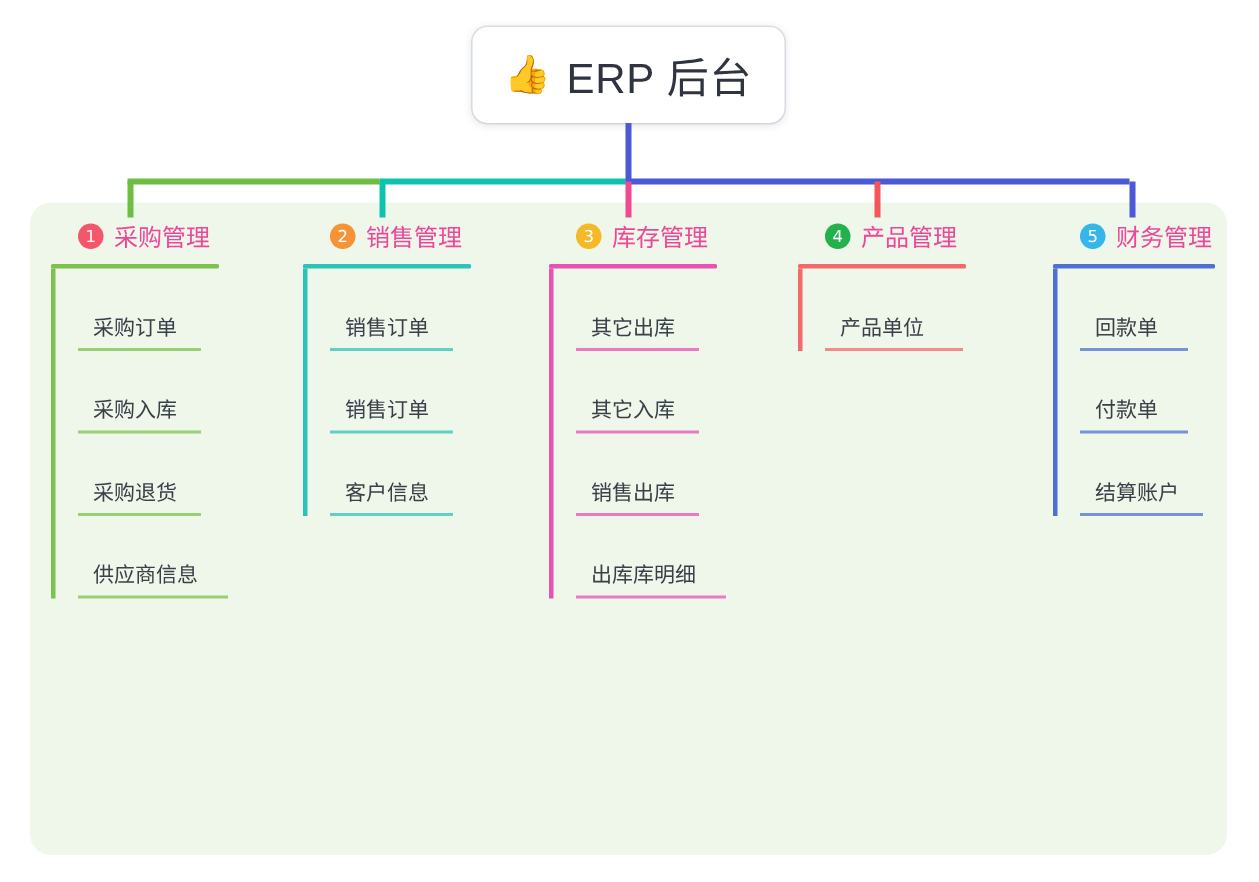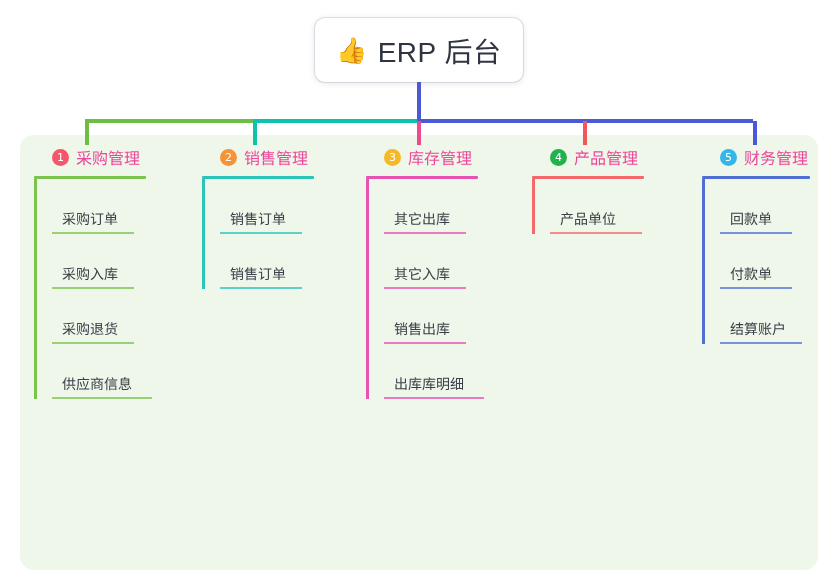--- a/index.html
+++ b/index.html
@@ -215,20 +215,24 @@
         <div class="leaves">
           <div class="spine" style="background: rgb(43, 196, 184);"></div>
           <div class="leaf">
             <span class="leaf-label">销售订单</span>
             <div class="leaf-rule" style="width: 82px; background: rgb(43, 196, 184); opacity: 0.75;"></div>
           </div>
           <div class="leaf">
             <span class="leaf-label">销售订单</span>
             <div class="leaf-rule" style="width: 82px; background: rgb(43, 196, 184); opacity: 0.75;"></div>
           </div>
+          <div class="leaf">
+            <span class="leaf-label">客户信息</span>
+            <div class="leaf-rule" style="width: 82px; background: rgb(43, 196, 184); opacity: 0.75;"></div>
+          </div>
         </div>
       </div>
       <div class="column" style="left: 366px;">
         <div class="col-head">
           <span class="badge" style="background: rgb(245, 184, 39);">3</span>
           <span class="col-title">库存管理</span>
         </div>
         <div class="col-rule" style="width: 112px; background: rgb(232, 82, 180);"></div>
         <div class="leaves">
           <div class="spine" style="background: rgb(232, 82, 180);"></div>

